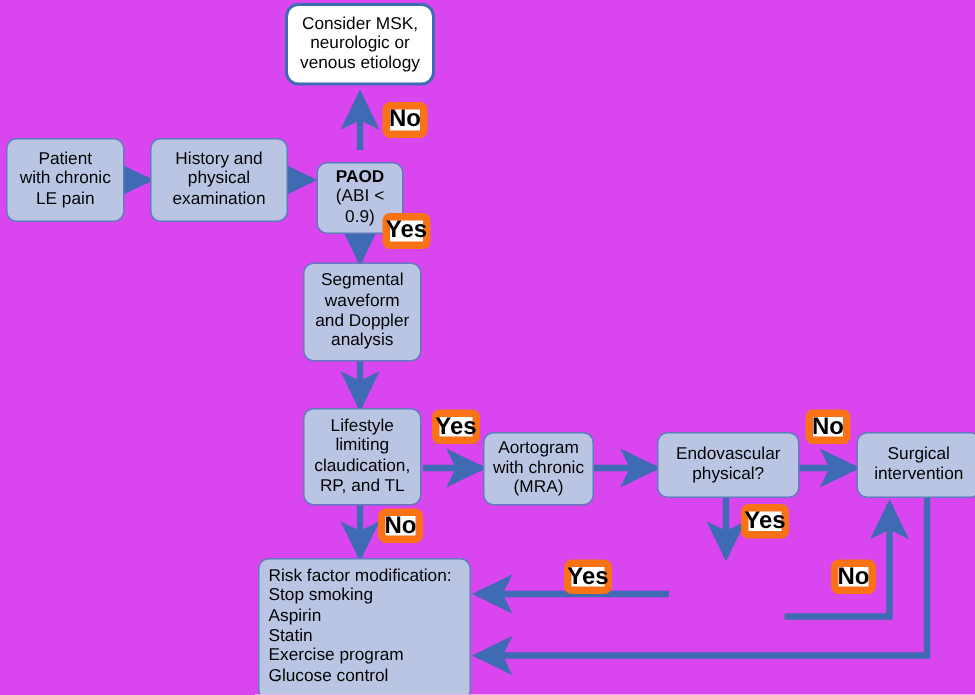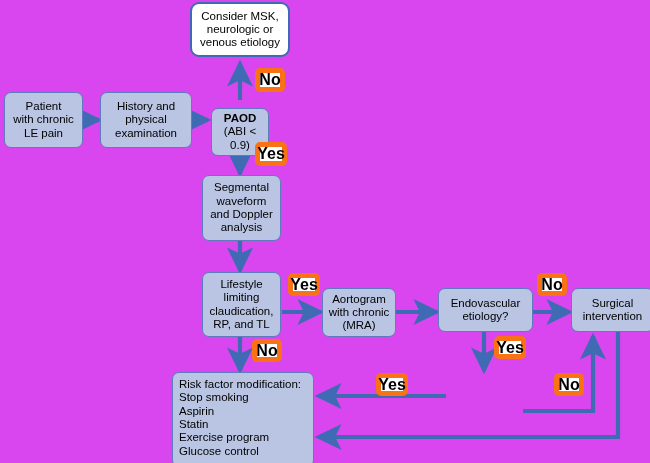--- a/index.html
+++ b/index.html
@@ -127,21 +127,21 @@
   <div class="node" style="left:202px;top:175px;width:79px;height:66px;">Segmental
 waveform
 and Doppler
 analysis</div>
 
   <div class="node" style="left:322px;top:288px;width:74px;height:49px;">Aortogram
 with chronic
 (MRA)</div>
 
   <div class="node" style="left:438px;top:288px;width:95px;height:44px;">Endovascular
-etiology?</div>
+physical?</div>
 
   <div class="node" style="left:571px;top:288px;width:83px;height:44px;">Surgical
 intervention</div>
 
 
   <div class="node left-align" style="left:172px;top:372px;width:142px;height:95px;">Risk factor modification:
     Stop smoking
     Aspirin
     Statin
     Exercise program

